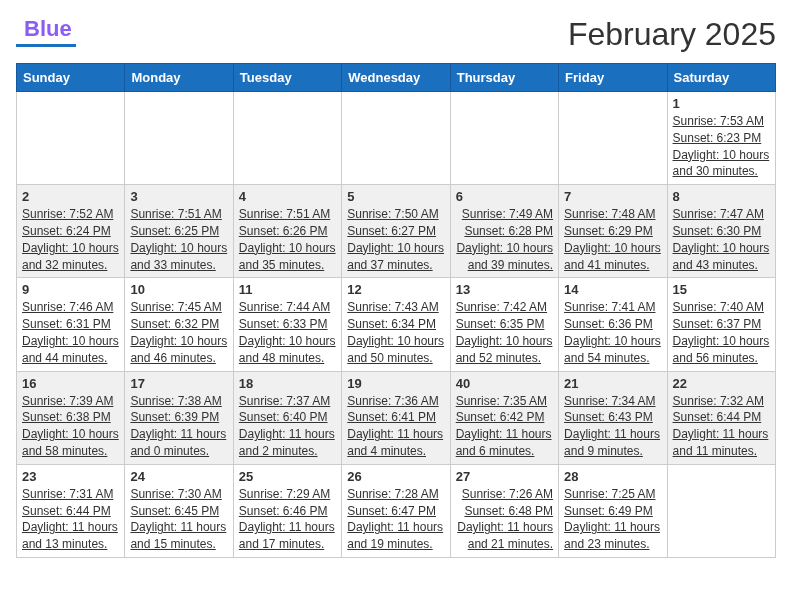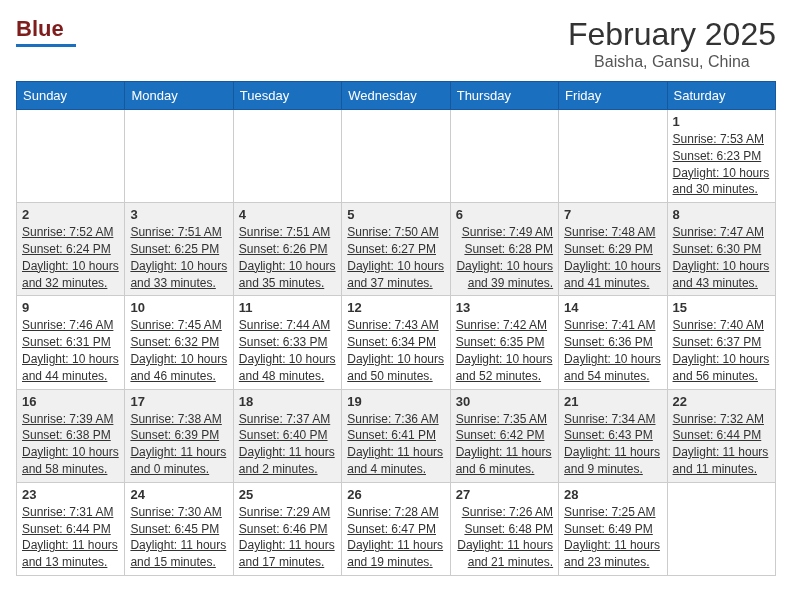--- a/index.html
+++ b/index.html
@@ -31,21 +31,21 @@
       display: flex;
       align-items: center;
     }
     .logo-line {
       width: 60px;
       height: 3px;
       background: #1a6fbf;
       margin-top: 2px;
     }
     .title-block {
-      text-align: center;
+      text-align: right;
     }
     .title-block h1 {
       font-size: 32px;
       font-weight: normal;
       color: #333;
     }
     .title-block h2 {
       font-size: 16px;
       font-weight: normal;
       color: #555;
@@ -53,21 +53,21 @@
     .calendar {
       width: 100%;
       border-collapse: collapse;
       border: 1px solid #ccc;
     }
     .calendar th {
       background: #1a6fbf;
       color: #fff;
       padding: 6px 6px;
       font-size: 13px;
-      font-weight: normal;
+      font-weight: bold;
       text-align: left;
       border: 1px solid #1558a0;
     }
     .calendar td {
       vertical-align: top;
       padding: 4px 5px;
       border: 1px solid #ccc;
       width: calc(100% / 7);
       min-height: 90px;
       font-size: 10.5px;
@@ -89,27 +89,26 @@
       color: #333;
       text-decoration: underline;
     }
   </style>
 </head>
 <body>
 
 <div class="header">
   <div class="logo">
     <div style="margin-left:0">
-      <span style="font-size:22px;font-weight:bold;color:#7f1d1d;">Blue</span>
+      <span style="font-size:22px;font-weight:bold;color:#8b5cf6;margin-left:8px;">Blue</span>
     </div>
     <div class="logo-line"></div>
   </div>
   <div class="title-block">
     <h1>February 2025</h1>
-    <h2>Baisha, Gansu, China</h2>
   </div>
 </div>
 
 <table class="calendar">
   <thead>
     <tr>
     <th>Sunday</th>
         <th>Monday</th>
         <th>Tuesday</th>
         <th>Wednesday</th>
@@ -259,21 +258,21 @@
 and 2 minutes.</div>
         </td>
         <td class="gray-row">
           <span class="day-num">19</span>
           <div class="day-info" style="white-space: pre-line;">Sunrise: 7:36 AM
 Sunset: 6:41 PM
 Daylight: 11 hours
 and 4 minutes.</div>
         </td>
         <td class="gray-row">
-          <span class="day-num">30</span>
+          <span class="day-num">40</span>
           <div class="day-info" style="white-space: pre-line;">Sunrise: 7:35 AM
 Sunset: 6:42 PM
 Daylight: 11 hours
 and 6 minutes.</div>
         </td>
         <td class="gray-row">
           <span class="day-num">21</span>
           <div class="day-info" style="white-space: pre-line;">Sunrise: 7:34 AM
 Sunset: 6:43 PM
 Daylight: 11 hours

